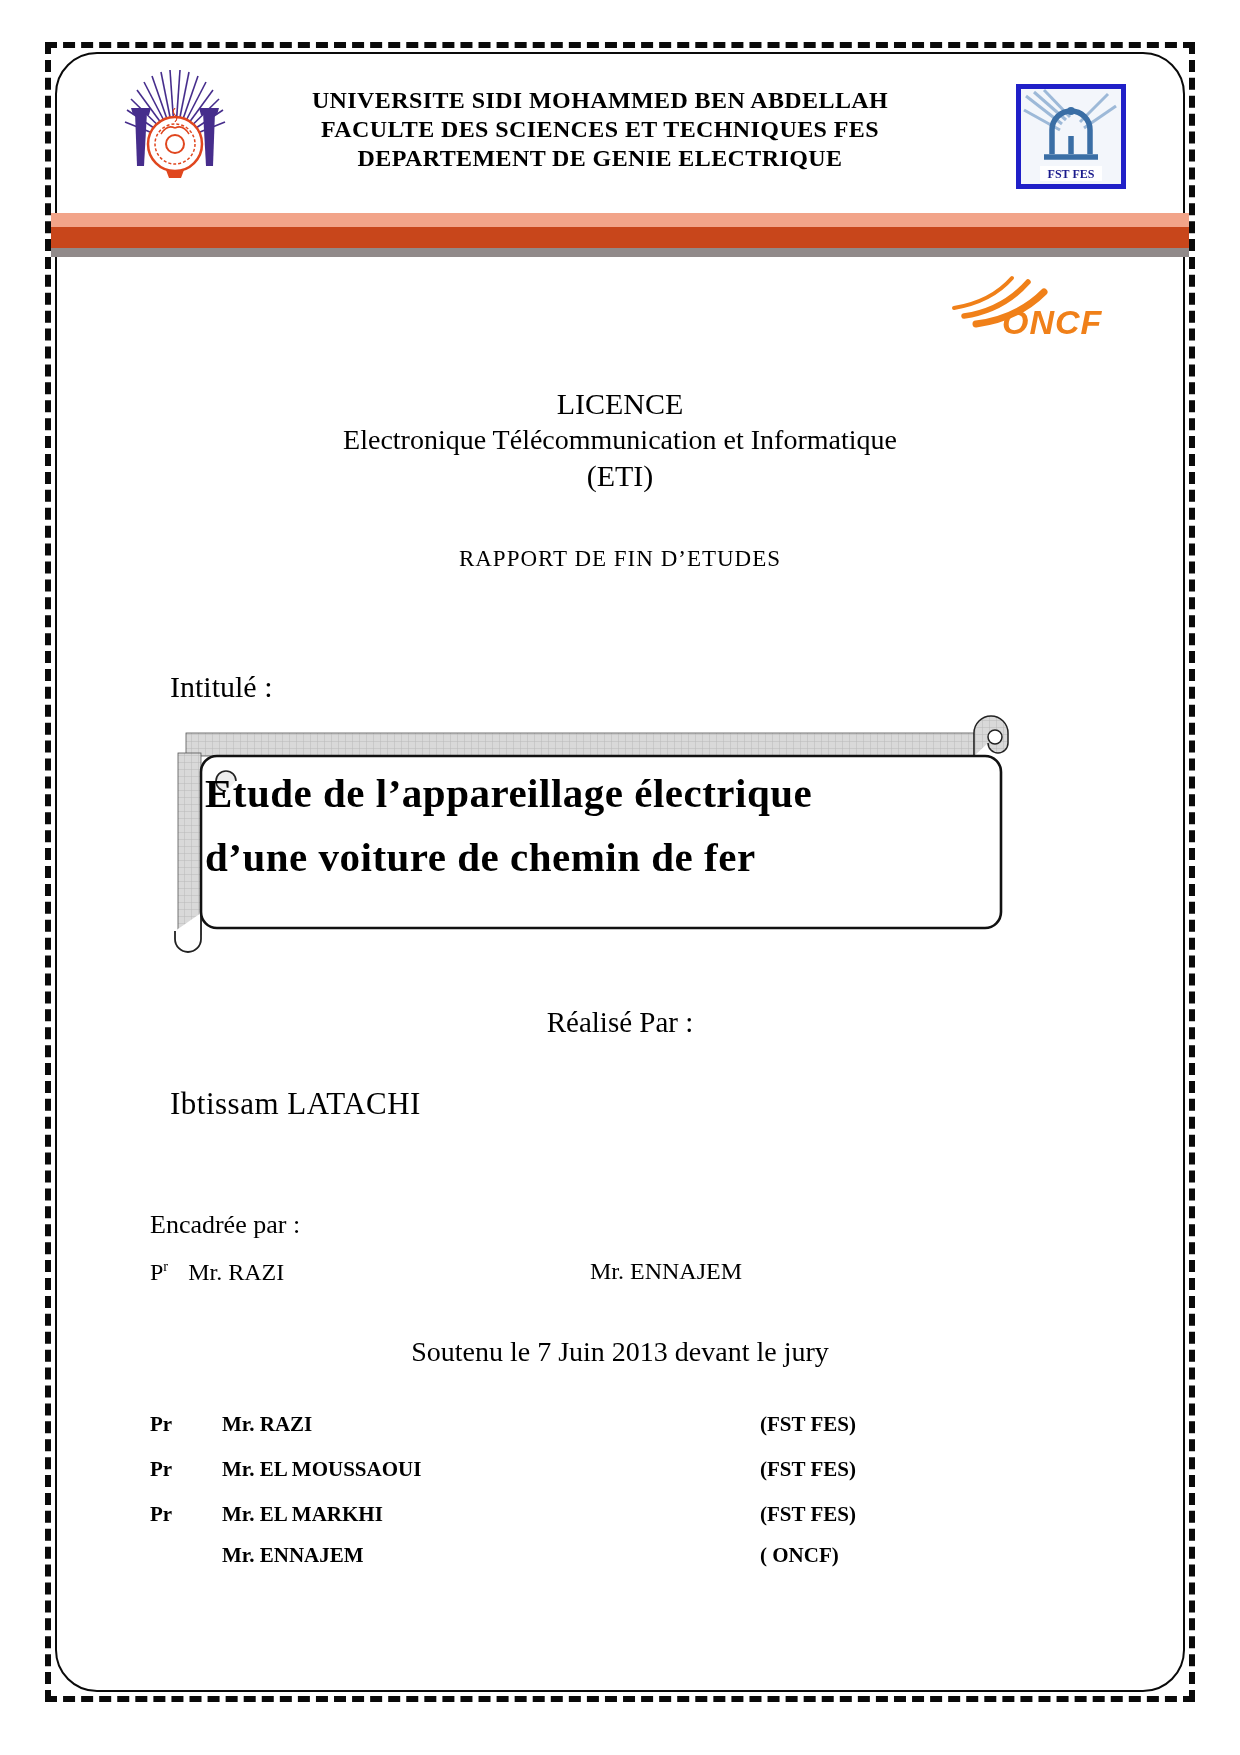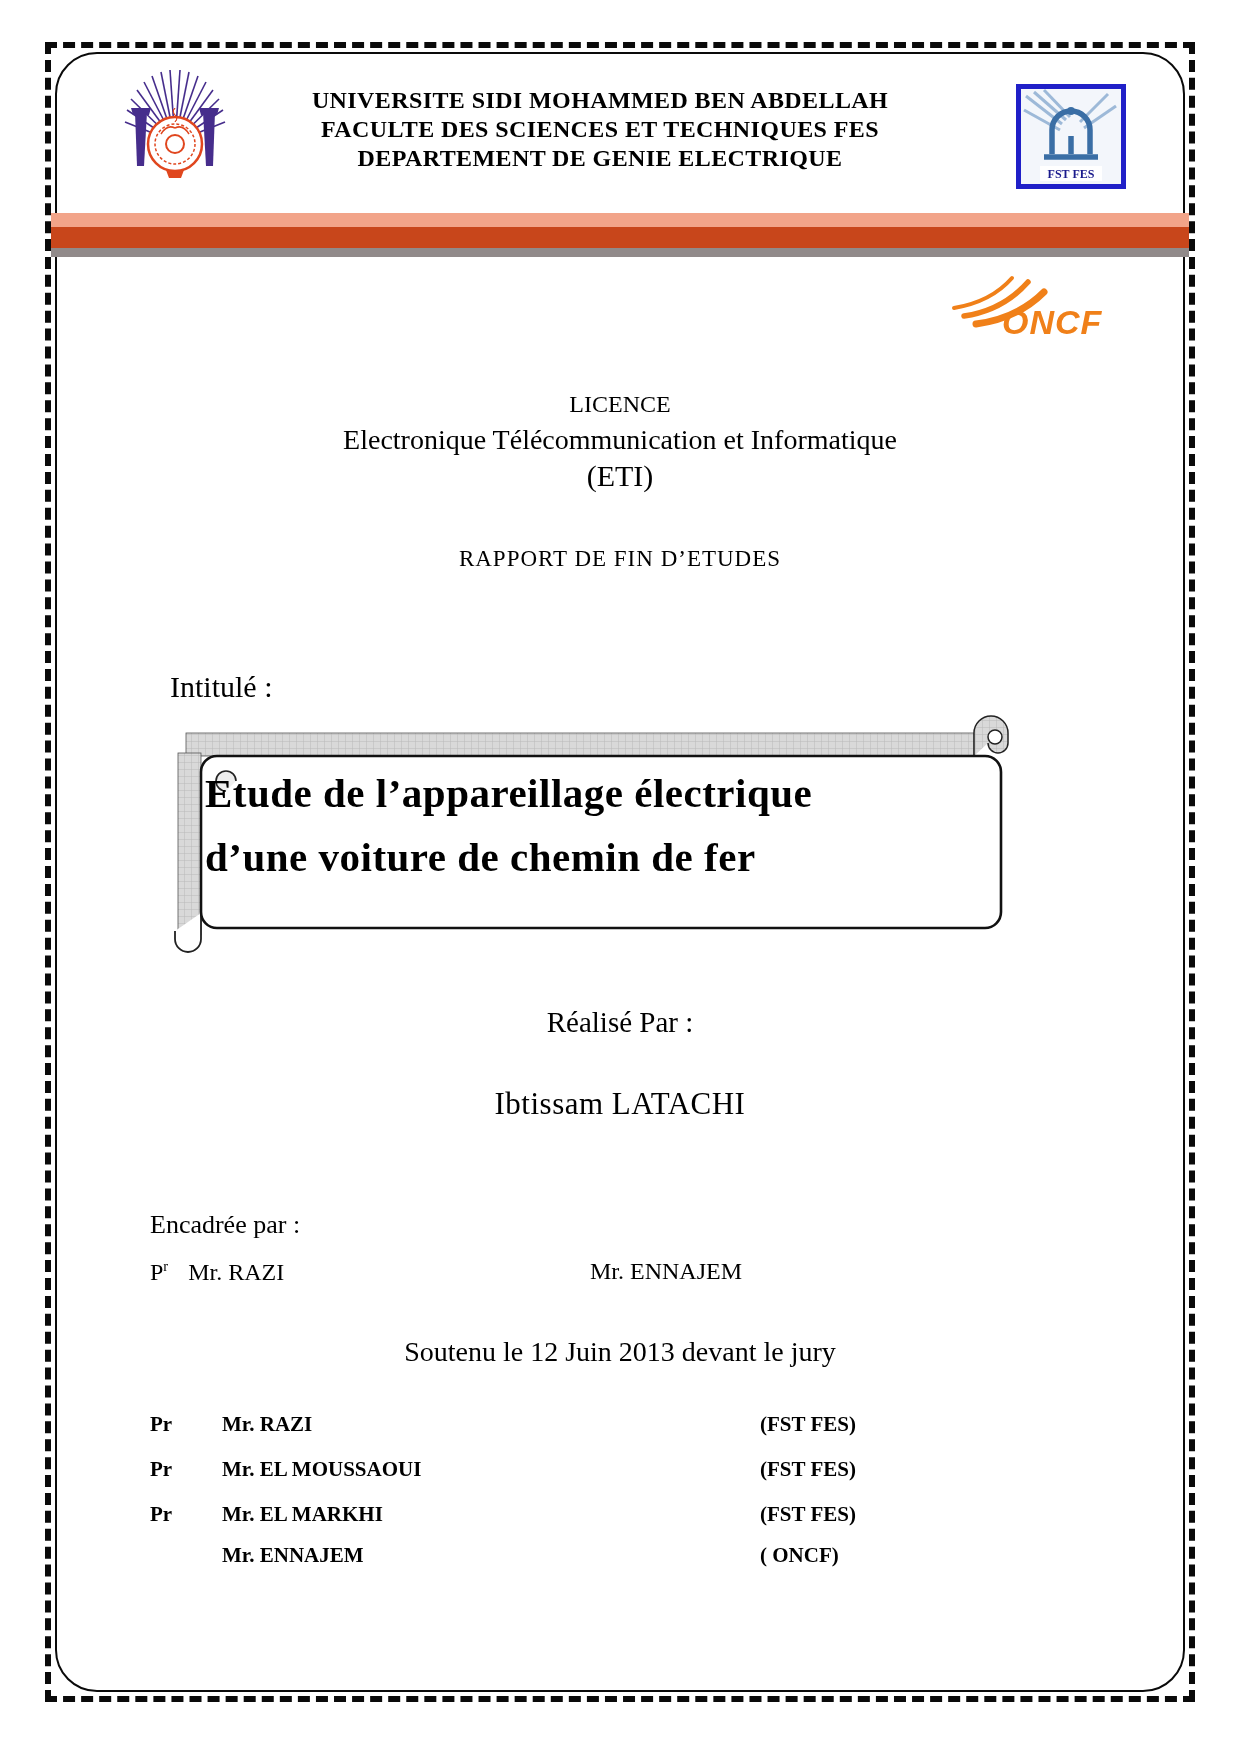--- a/index.html
+++ b/index.html
@@ -10,30 +10,30 @@
   .frame-inner{position:absolute;left:55px;top:52px;width:1130px;height:1640px;
         border:2px solid #0a0a0a;border-radius:42px;box-sizing:border-box;}
   .abs{position:absolute;}
   .hdr{left:270px;top:86px;width:660px;font-weight:bold;font-size:24px;line-height:29px;
        letter-spacing:.4px;text-align:center;}
   .bands{left:51px;top:213px;width:1138px;}
   .band-salmon{height:14px;background:#F2A489;}
   .band-orange{height:21px;background:#C8461B;}
   .band-gray{height:9px;background:#918A8A;}
   .lic{left:170px;top:386px;width:900px;text-align:center;}
-  .lic .l1{font-size:24px;line-height:36px;}
+  .lic .l1{font-size:30px;line-height:36px;}
   .lic .l2{font-size:28px;line-height:36px;}
   .lic .l3{font-size:30px;line-height:36px;}
   .rapport{left:170px;top:546px;width:900px;text-align:center;font-size:23px;letter-spacing:1px;}
   .intitule{left:170px;top:670px;width:900px;text-align:left;font-size:30px;}
   .banner{left:170px;top:713px;width:865px;height:248px;}
   .banner-title{position:absolute;left:35px;top:48px;width:795px;text-align:left;
        font-weight:bold;font-size:41px;line-height:64px;letter-spacing:.5px;}
   .realise{left:170px;top:1006px;width:900px;text-align:center;font-size:29px;}
-  .author{left:170px;top:1086px;width:900px;text-align:center;font-size:31px;letter-spacing:.5px;}
+  .author{left:170px;top:1086px;width:900px;text-align:left;font-size:31px;letter-spacing:.5px;}
   .encadree{left:150px;top:1210px;font-size:26px;}
   .sup-row{left:150px;top:1258px;width:940px;font-size:24px;}
   .sup2{position:absolute;left:440px;top:0;}
   .soutenu{left:170px;top:1336px;width:900px;text-align:center;font-size:28px;}
   .jury{left:150px;top:1412px;width:800px;font-weight:bold;font-size:21px;}
   .jrow{position:absolute;left:0;width:800px;height:30px;}
   .jt{position:absolute;left:0;}
   .jn{position:absolute;left:72px;}
   .ja{position:absolute;left:610px;}
   sup{font-size:.6em;}
@@ -168,21 +168,21 @@
   <div class="abs realise">Réalisé Par :</div>
   <div class="abs author">Ibtissam LATACHI</div>
 
   <div class="abs encadree">Encadrée par :</div>
   <div class="abs sup-row">
     <span><span>P</span><sup>r</sup></span>
     <span style="margin-left:14px;">Mr. RAZI</span>
     <span class="sup2">Mr. ENNAJEM</span>
   </div>
 
-  <div class="abs soutenu">Soutenu le 12 Juin  2013 devant le jury</div>
+  <div class="abs soutenu">Soutenu le 7 Juin  2013 devant le jury</div>
 
   <div class="abs jury">
     <div class="jrow" style="top:0px;">
       <span class="jt">Pr</span>
       <span class="jn">Mr. RAZI</span>
       <span class="ja">(FST FES)</span>
     </div>
     <div class="jrow" style="top:45px;">
       <span class="jt">Pr</span>
       <span class="jn">Mr. EL MOUSSAOUI</span>

